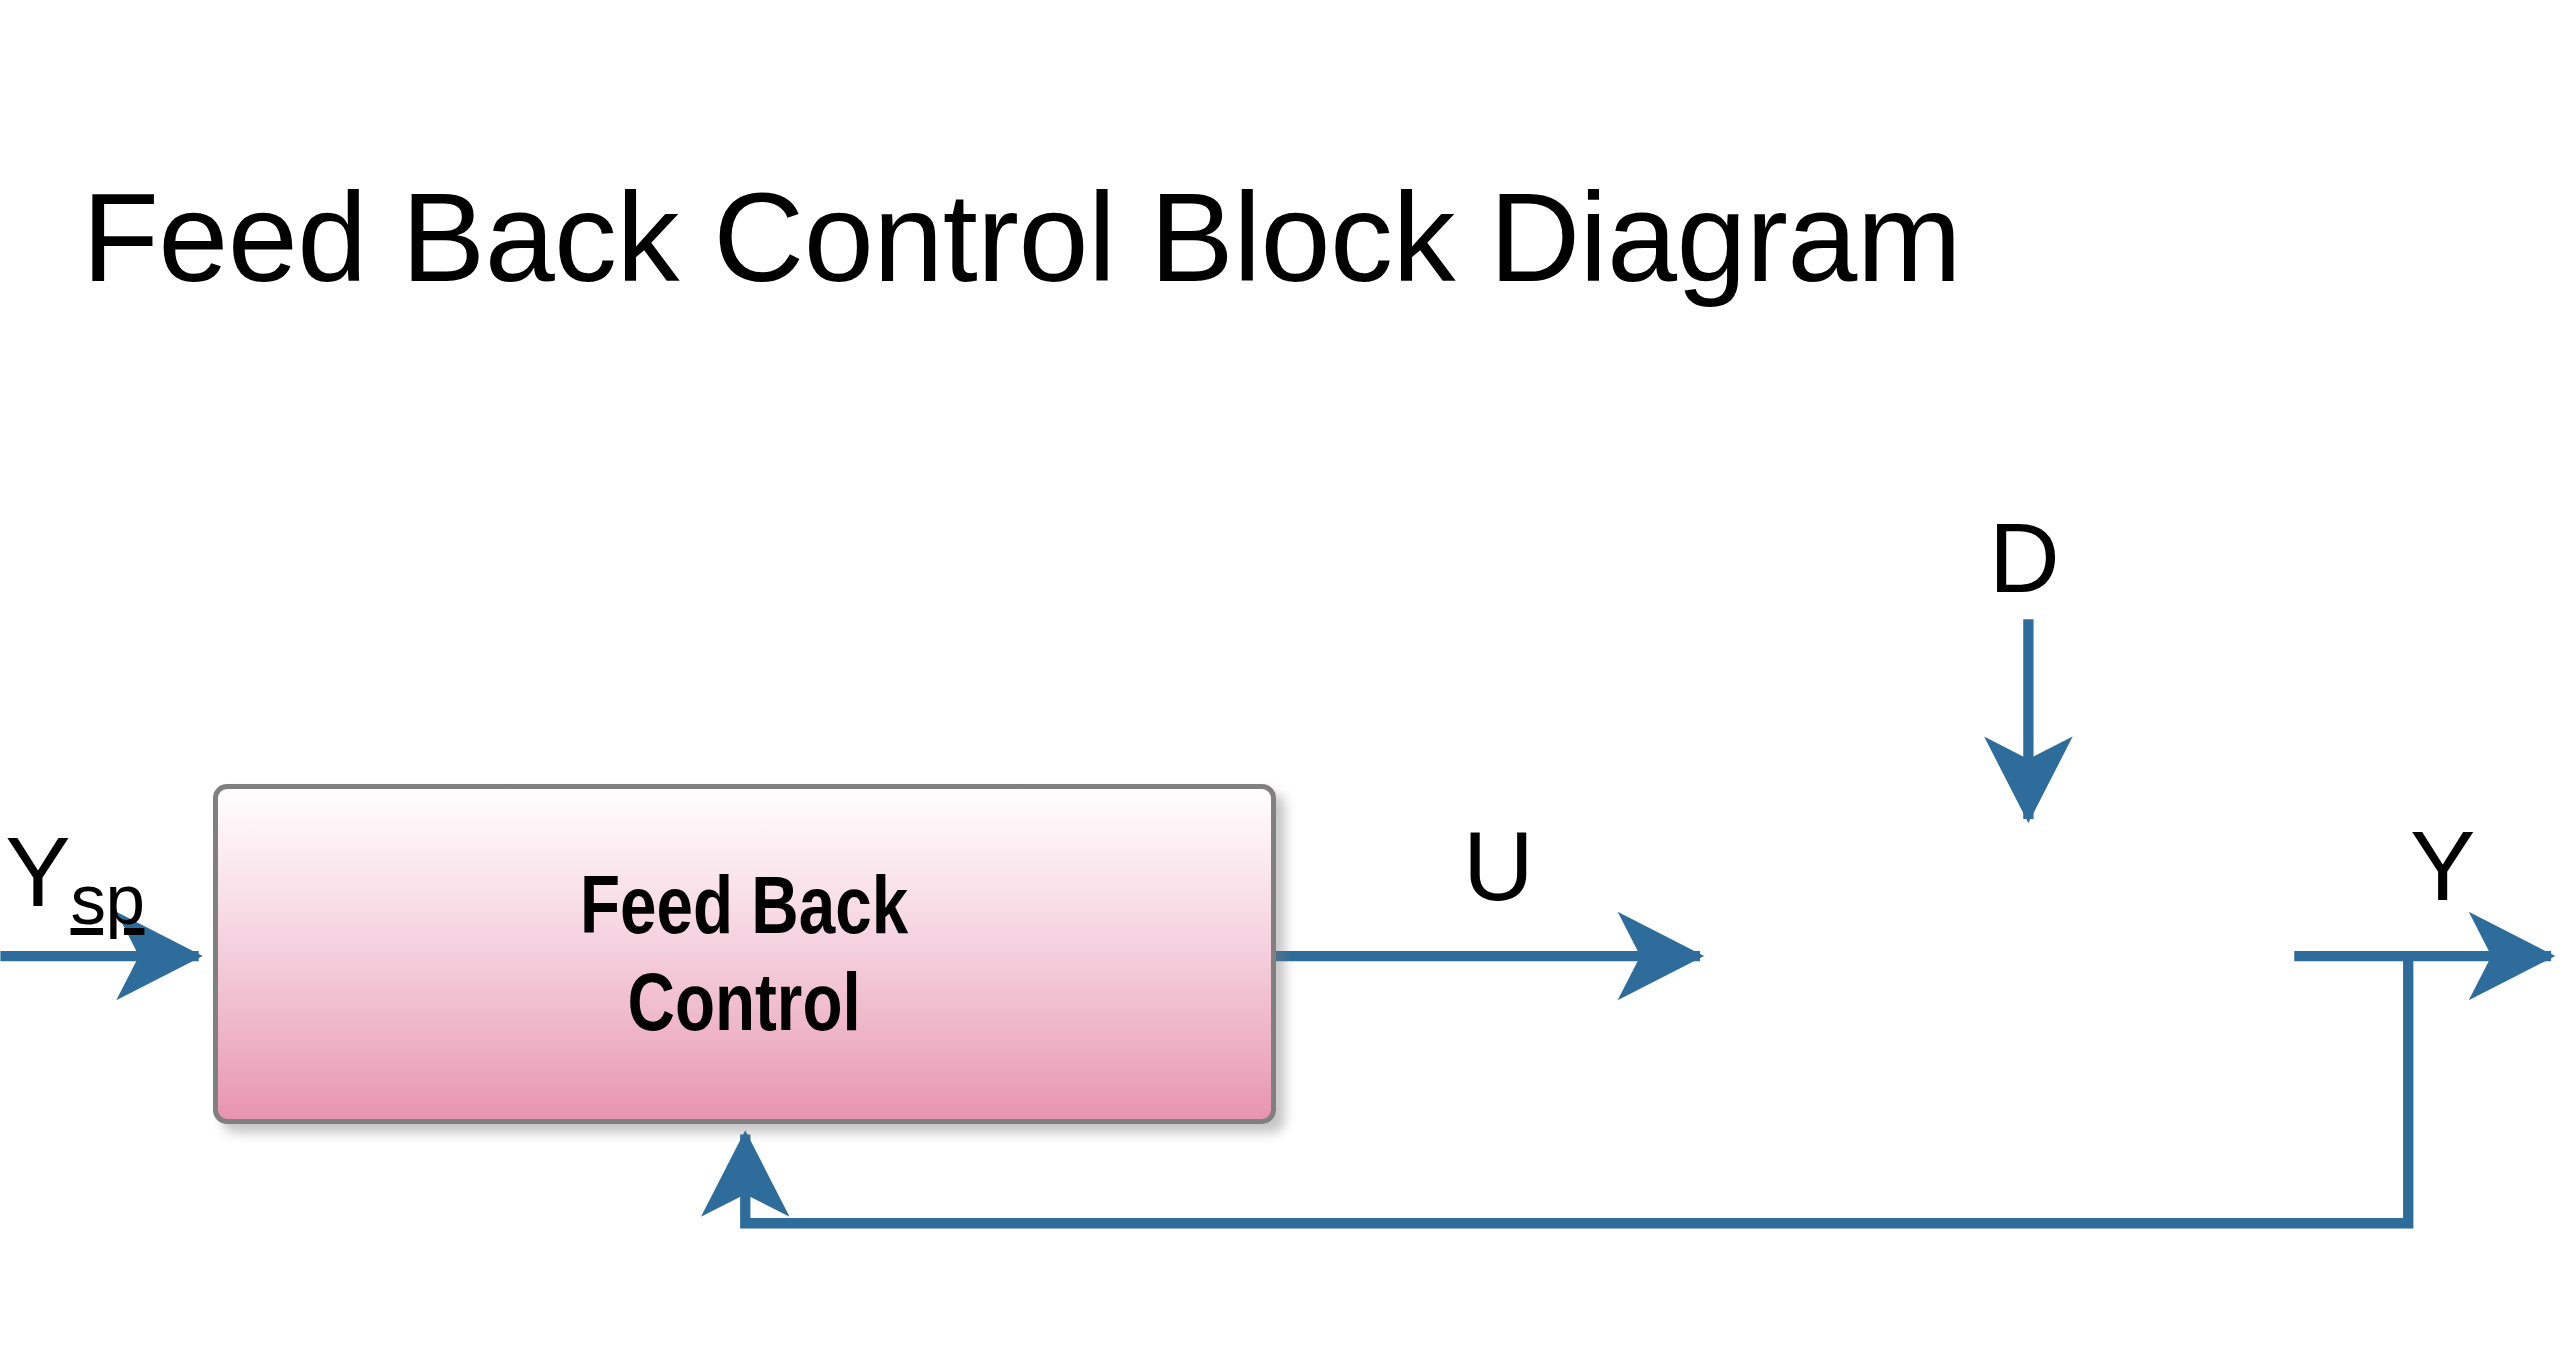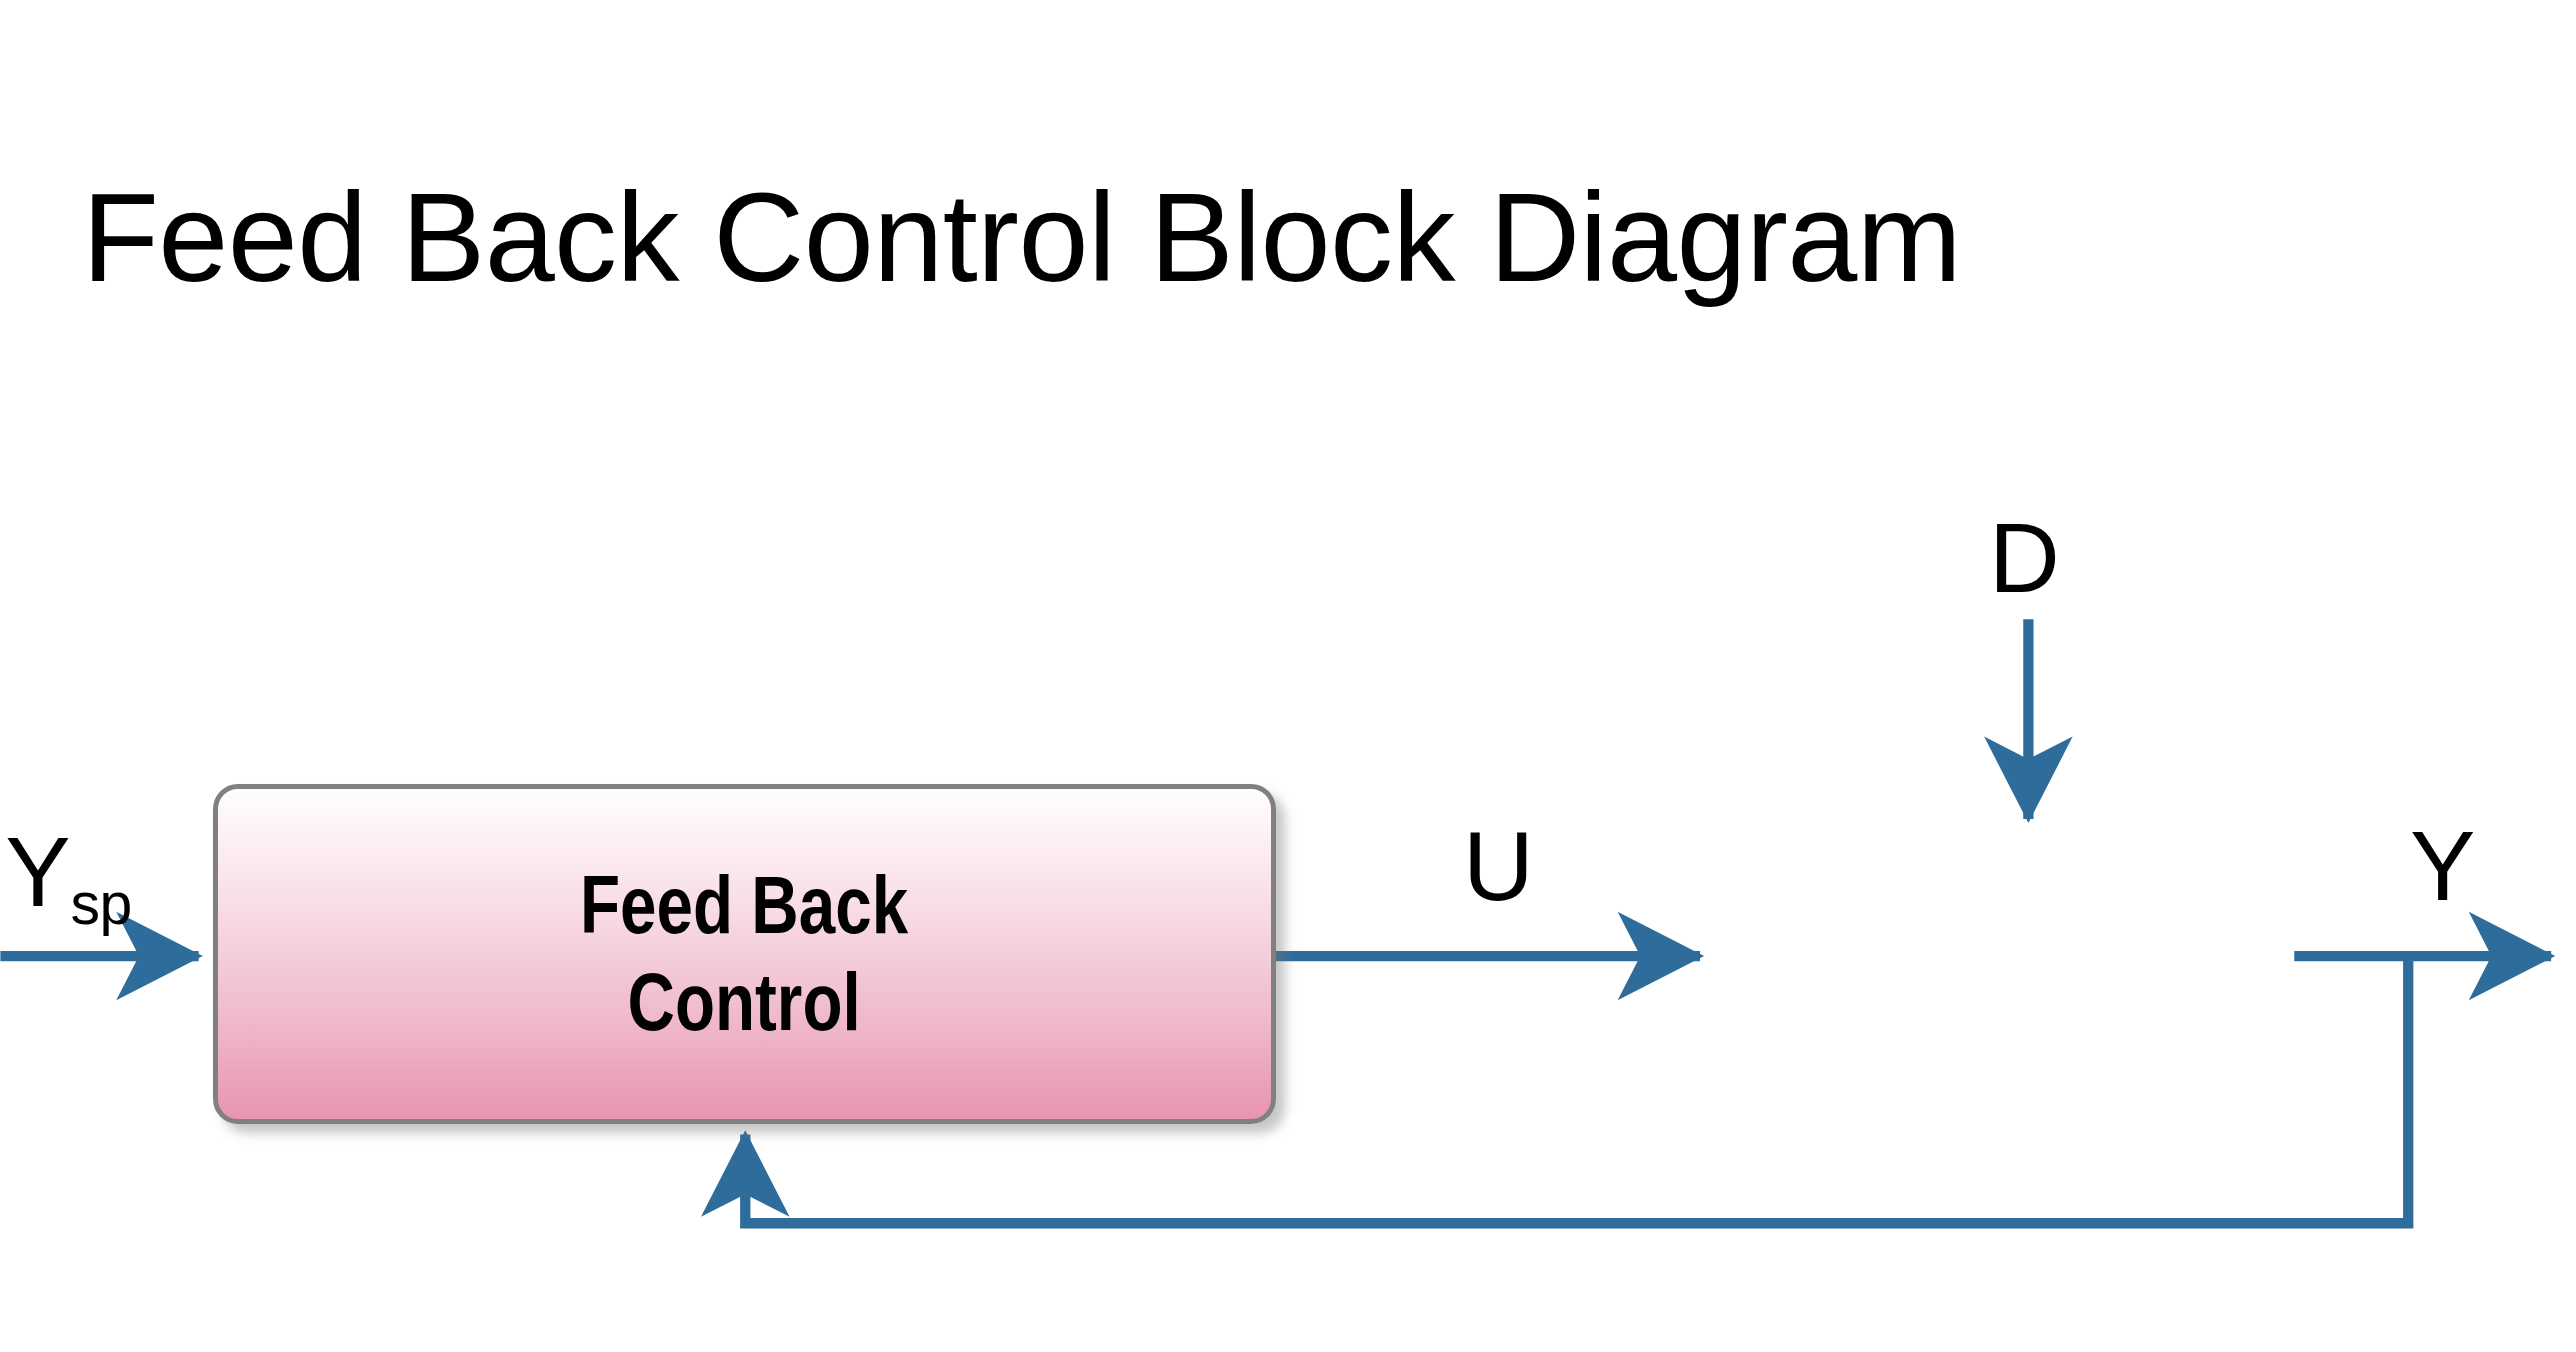--- a/index.html
+++ b/index.html
@@ -31,21 +31,21 @@
     color: #000000;
     letter-spacing: -0.6px;
     white-space: nowrap;
   }
 
   
   .block {
     position: absolute;
     box-sizing: border-box;
     border: 5.8px solid #808080;
-    border-radius: 25px;
+    border-radius: 14px;
     background: linear-gradient(to bottom,
         #fffdfe 0%,
         #fdf2f6 13%,
         #f9e2ea 30%,
         #f4cedc 50%,
         #efb9cb 70%,
         #eba6bd 86%,
         #e894b0 100%);
     box-shadow: 9px 9px 10.3px rgba(120,120,120,0.42);
     display: flex;
@@ -85,25 +85,26 @@
     position: absolute;
     font-family: "Liberation Sans", "DejaVu Sans", sans-serif;
     font-weight: 400;
     color: #000000;
     line-height: 1;
     white-space: nowrap;
     z-index: 6;
   }
   #label-ysp  { left: 5.2px;    top: 823px; font-size: 98px; }
   #label-ysp .sub {
-    font-size: 59px;
+    font-size: 71px;
     vertical-align: baseline;
     position: relative;
     top: 18px;
     letter-spacing: -0.6px;
+    text-decoration: underline;
   }
   #label-u    { left: 1463px; top: 817px; font-size: 98px; }
   #label-d    { left: 1989px; top: 509px;  font-size: 98px; }
   #label-y    { left: 2410px; top: 817px; font-size: 98px; }
 
   
   #wires {
     position: absolute;
     left: 0;
     top: 0;

